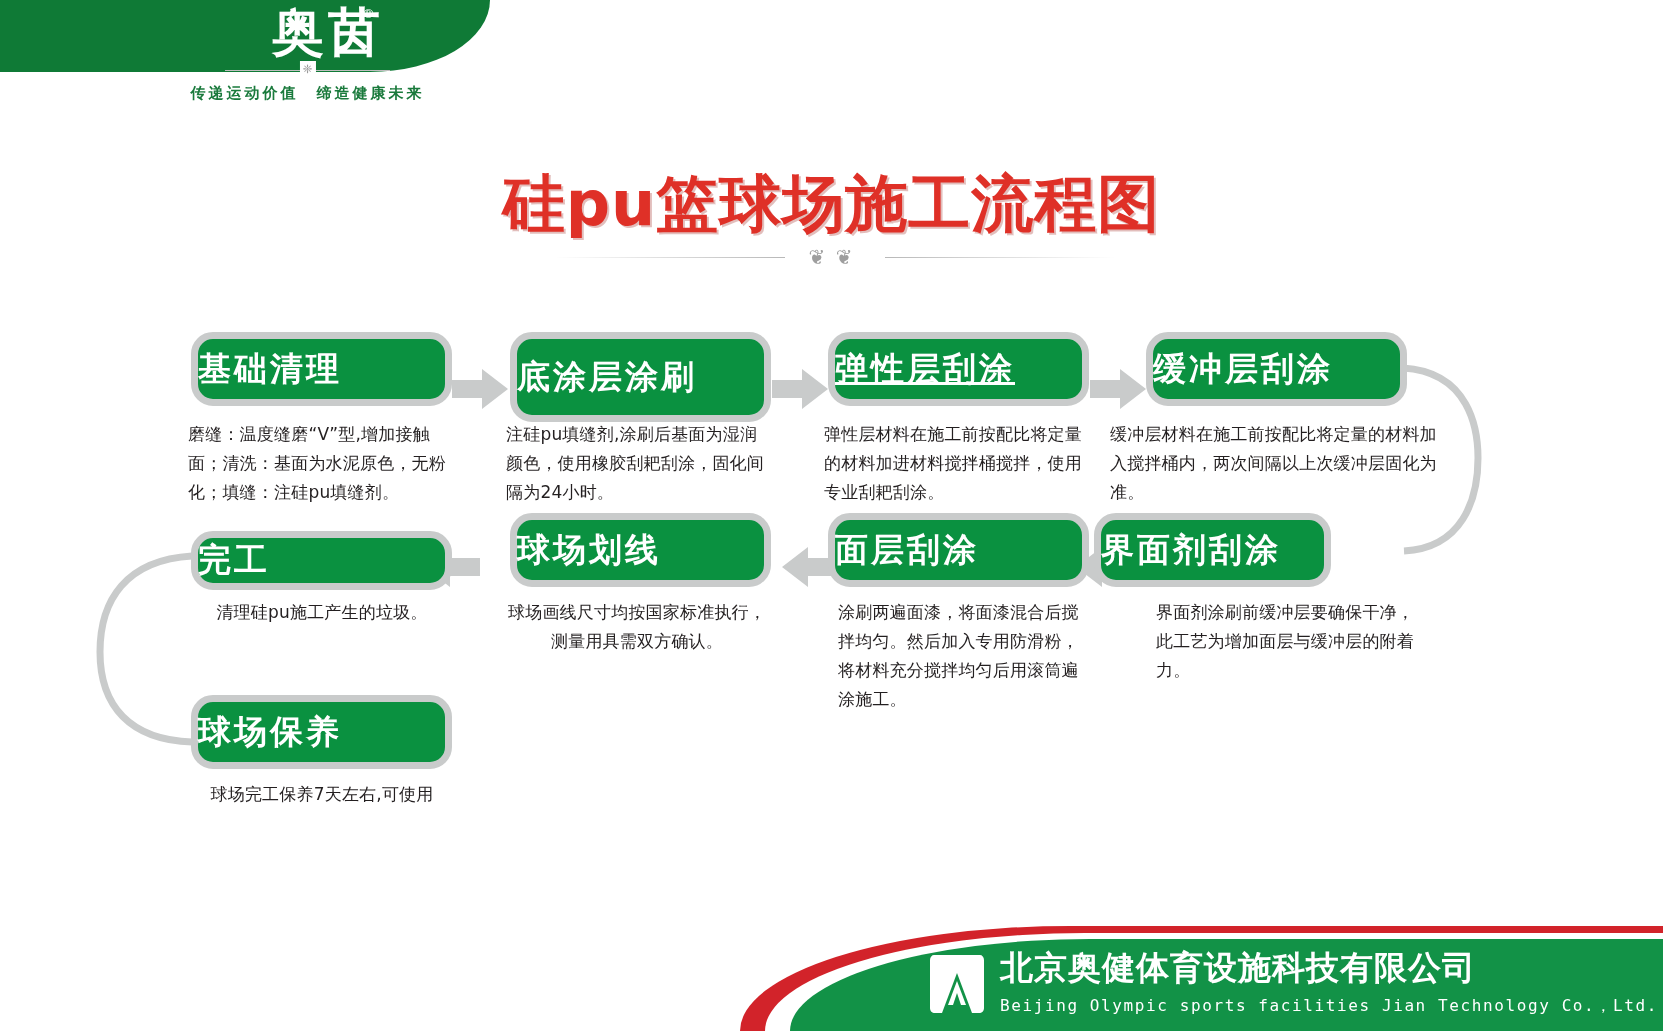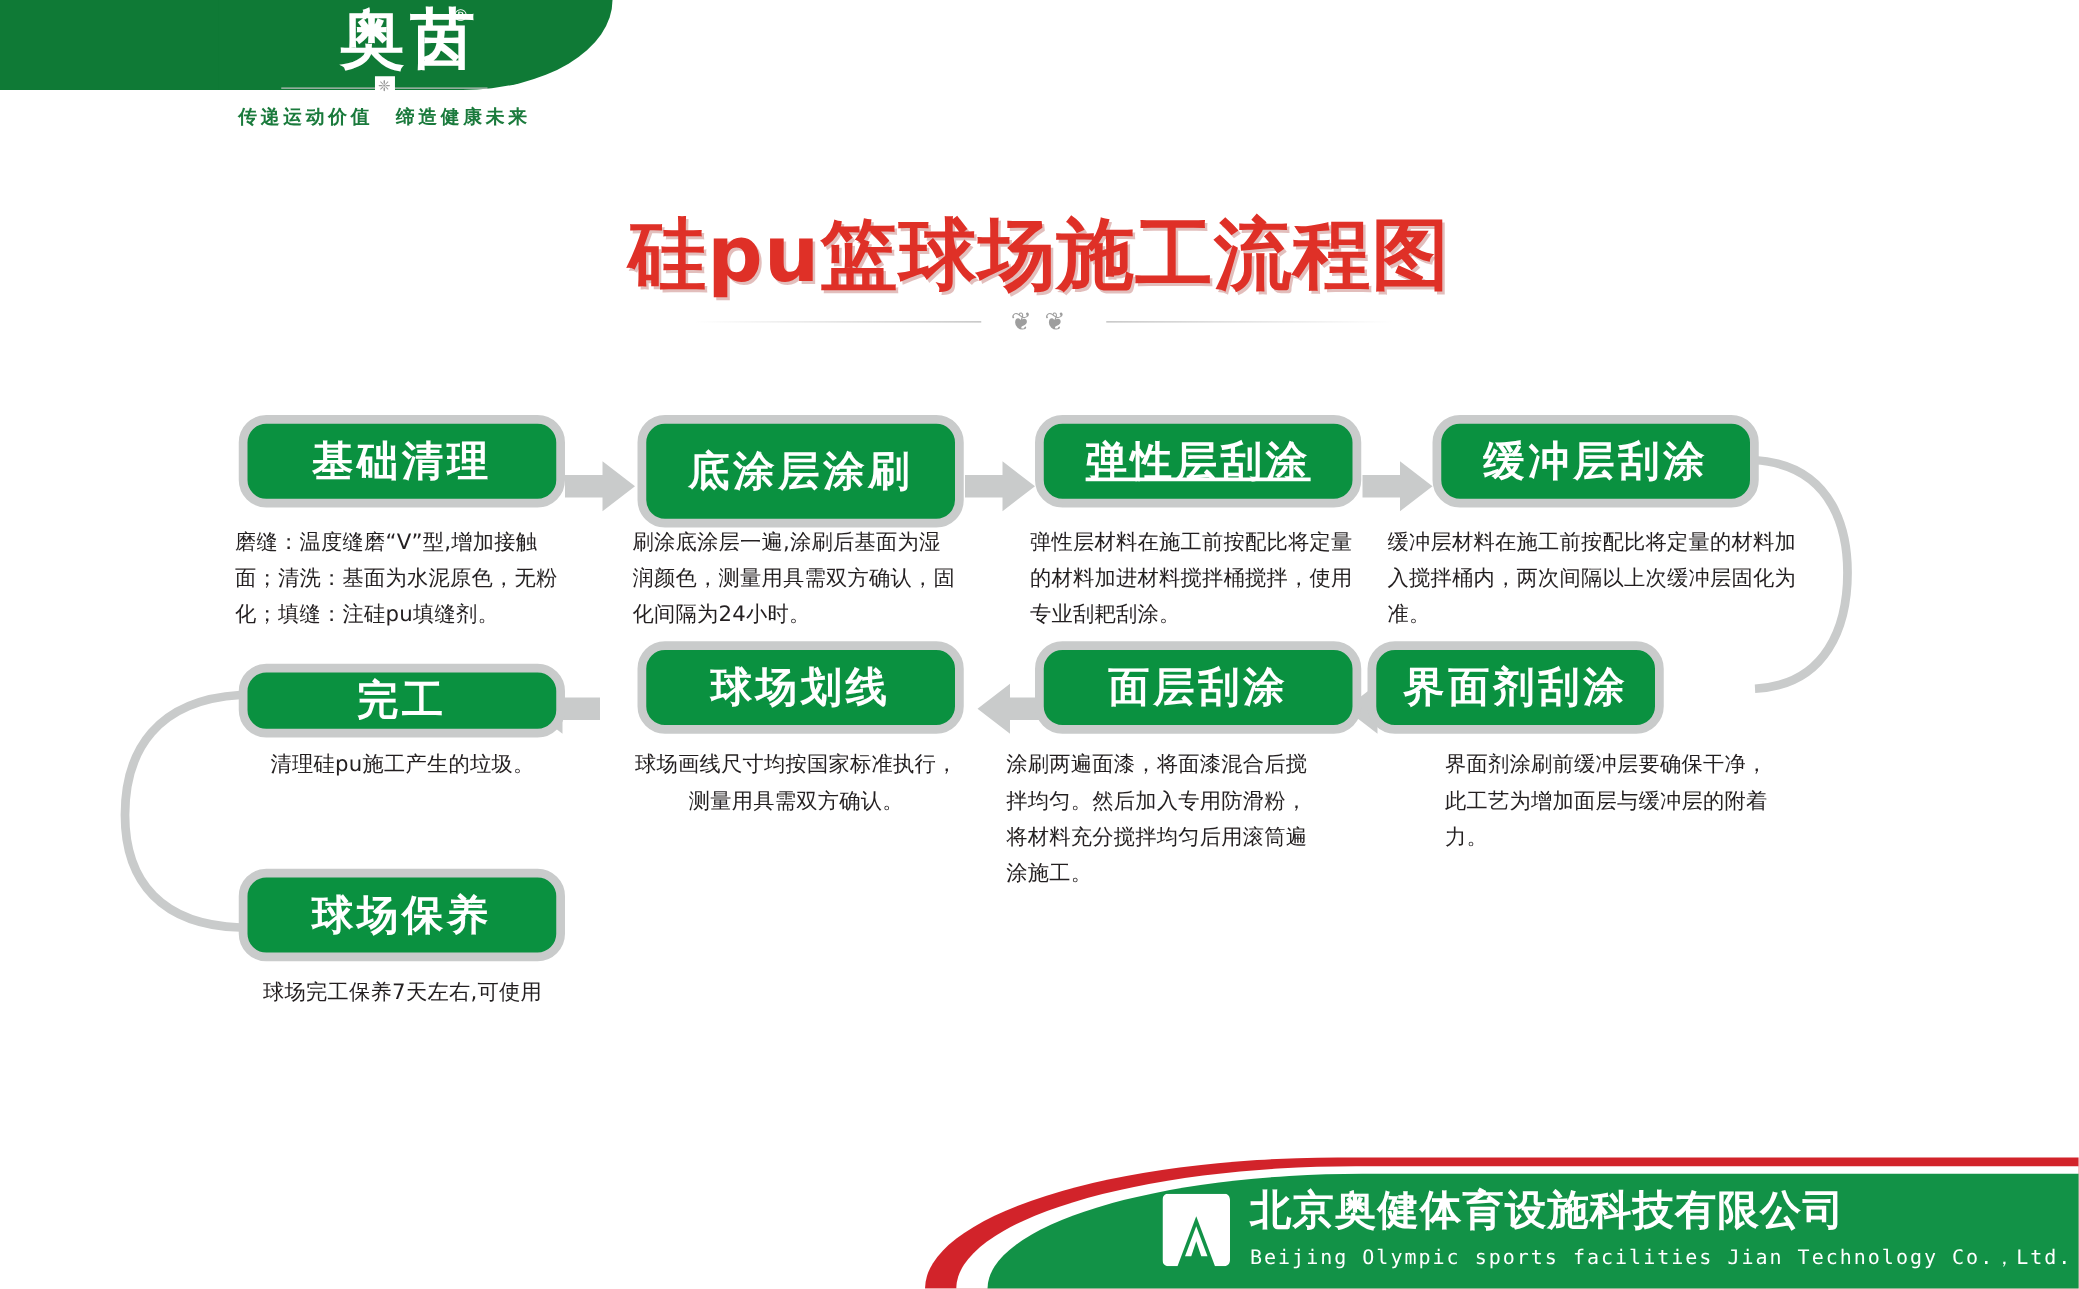--- a/index.html
+++ b/index.html
@@ -149,21 +149,21 @@
   }
 
   .node {
     position: absolute;
     background: #0a9140;
     border: 7px solid #c9cbcb;
     border-radius: 22px;
     box-sizing: border-box;
     display: flex;
     align-items: center;
-    justify-content: center;
+    justify-content: flex-start;
     color: #ffffff;
     font-size: 33px;
     font-weight: bold;
     letter-spacing: 3px;
   }
   .desc {
     position: absolute;
     font-size: 17px;
     line-height: 29px;
     color: #231f20;
@@ -268,41 +268,41 @@
     </svg>
 
     <div class="node" style="left:191px; top:332px; width:261px; height:74px;">
       <span>基础清理</span>
     </div>
     <div class="desc" style="left:188px; top:420px; width:262px;">磨缝：温度缝磨“V”型,增加接触面；清洗：基面为水泥原色，无粉化；填缝：注硅pu填缝剂。</div>
 
     <div class="node" style="left:510px; top:332px; width:261px; height:90px;">
       <span>底涂层涂刷</span>
     </div>
-    <div class="desc" style="left:506px; top:420px; width:262px;">刷涂底涂层一遍,涂刷后基面为湿润颜色，测量用具需双方确认，固化间隔为24小时。</div>
+    <div class="desc" style="left:506px; top:420px; width:262px;">注硅pu填缝剂,涂刷后基面为湿润颜色，使用橡胶刮耙刮涂，固化间隔为24小时。</div>
 
     <div class="node" style="left:828px; top:332px; width:261px; height:74px;text-decoration:underline;">
       <span>弹性层刮涂</span>
     </div>
     <div class="desc" style="left:824px; top:420px; width:268px;">弹性层材料在施工前按配比将定量的材料加进材料搅拌桶搅拌，使用专业刮耙刮涂。</div>
 
     <div class="node" style="left:1146px; top:332px; width:261px; height:74px;">
       <span>缓冲层刮涂</span>
     </div>
     <div class="desc" style="left:1110px; top:420px; width:330px;">缓冲层材料在施工前按配比将定量的材料加入搅拌桶内，两次间隔以上次缓冲层固化为准。</div>
 
     <div class="node" style="left:1094px; top:513px; width:237px; height:74px;">
       <span>界面剂刮涂</span>
     </div>
     <div class="desc" style="left:1156px; top:598px; width:272px;">界面剂涂刷前缓冲层要确保干净，此工艺为增加面层与缓冲层的附着力。</div>
 
     <div class="node" style="left:828px; top:513px; width:261px; height:74px;">
       <span>面层刮涂</span>
     </div>
-    <div class="desc" style="left:805px; top:598px; width:250px;">涂刷两遍面漆，将面漆混合后搅拌均匀。然后加入专用防滑粉，将材料充分搅拌均匀后用滚筒遍涂施工。</div>
+    <div class="desc" style="left:838px; top:598px; width:250px;">涂刷两遍面漆，将面漆混合后搅拌均匀。然后加入专用防滑粉，将材料充分搅拌均匀后用滚筒遍涂施工。</div>
 
     <div class="node" style="left:510px; top:513px; width:261px; height:74px;">
       <span>球场划线</span>
     </div>
     <div class="desc center" style="left:506px; top:598px; width:262px;">球场画线尺寸均按国家标准执行，测量用具需双方确认。</div>
 
     <div class="node" style="left:191px; top:531px; width:261px; height:59px;">
       <span>完工</span>
     </div>
     <div class="desc center" style="left:188px; top:598px; width:268px;">清理硅pu施工产生的垃圾。</div>

